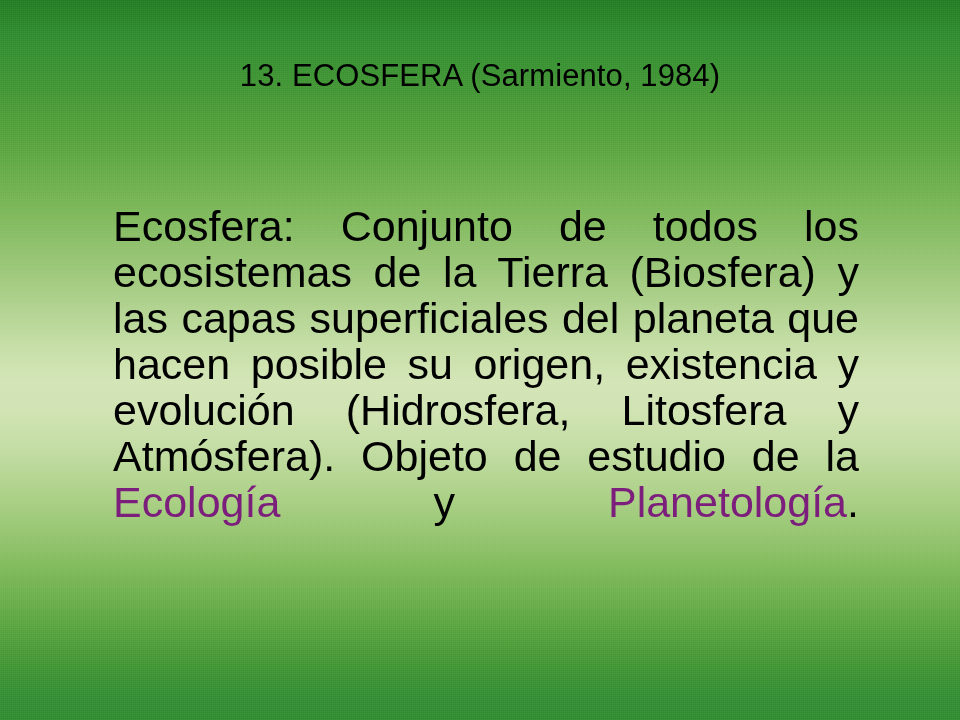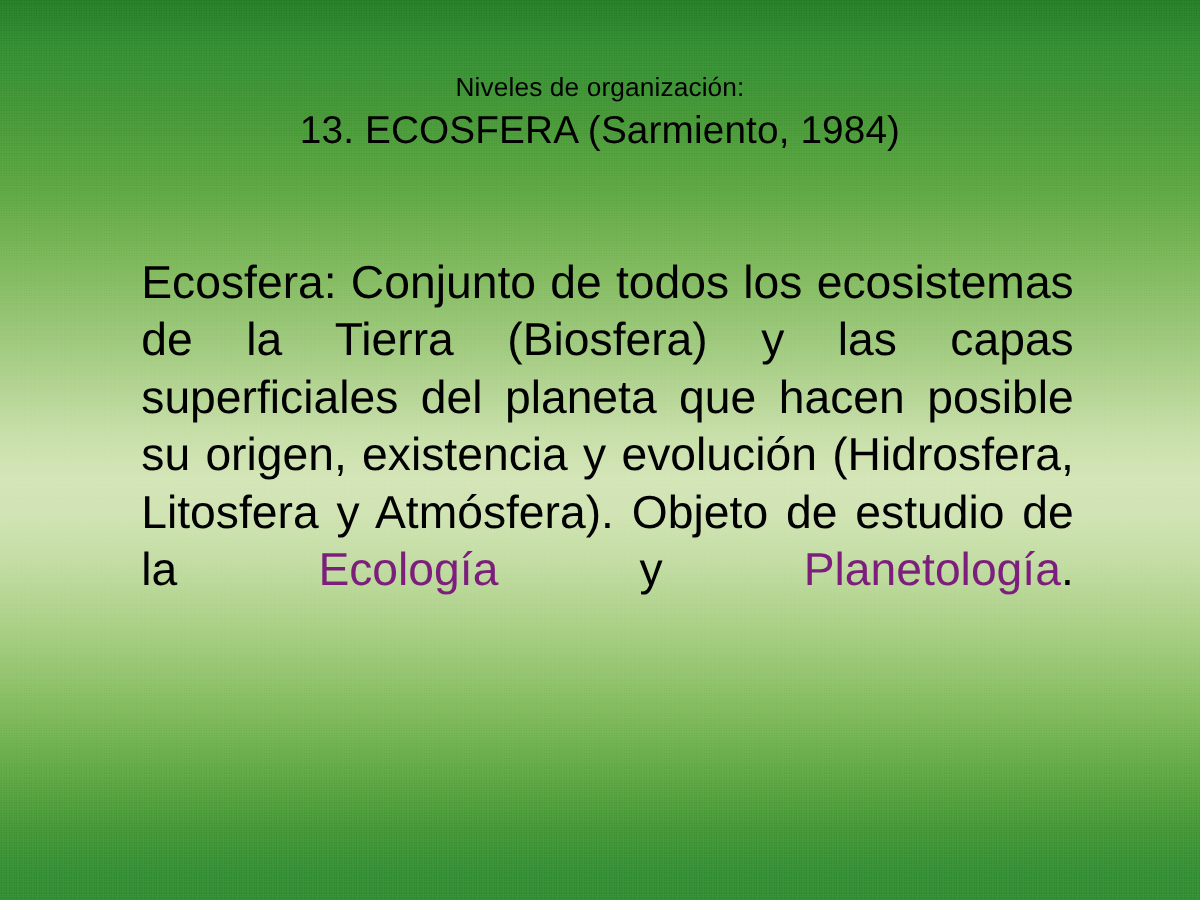--- a/index.html
+++ b/index.html
@@ -78,21 +78,21 @@
     letter-spacing: 0.1px;
   }
 
   .body-block {
     position: absolute;
     left: 113px;
     top: 203px;
     width: 746px;
     text-align: justify;
     text-justify: inter-word;
-    font-size: 37px;
+    font-size: 43px;
     line-height: 46px;
     color: #000000;
     letter-spacing: 0px;
   }
 
   
   .body-block .para {
     margin: 0;
     text-align: justify;
   }
@@ -110,21 +110,20 @@
     color: #000000;
   }
 </style>
 </head>
 <body>
 
 <div id="slide">
   <div id="content">
 
     <div class="slide-title">
-      <span class="title-line-1">Niveles de organización:</span>
       <span class="title-line-2">13. ECOSFERA (Sarmiento, 1984)</span>
     </div>
 
     <div class="body-block">
       <p class="para"><span>Ecosfera: Conjunto de todos los ecosistemas de la Tierra (Biosfera) y las capas superficiales del planeta que hacen posible su origen, existencia y evolución (Hidrosfera, Litosfera y Atmósfera). Objeto de estudio de la </span><span class="term-purple">Ecología</span><span class="tail-black"> y </span><span class="term-purple">Planetología</span><span class="tail-black">.</span></p>
     </div>
 
   </div>
 </div>
 

